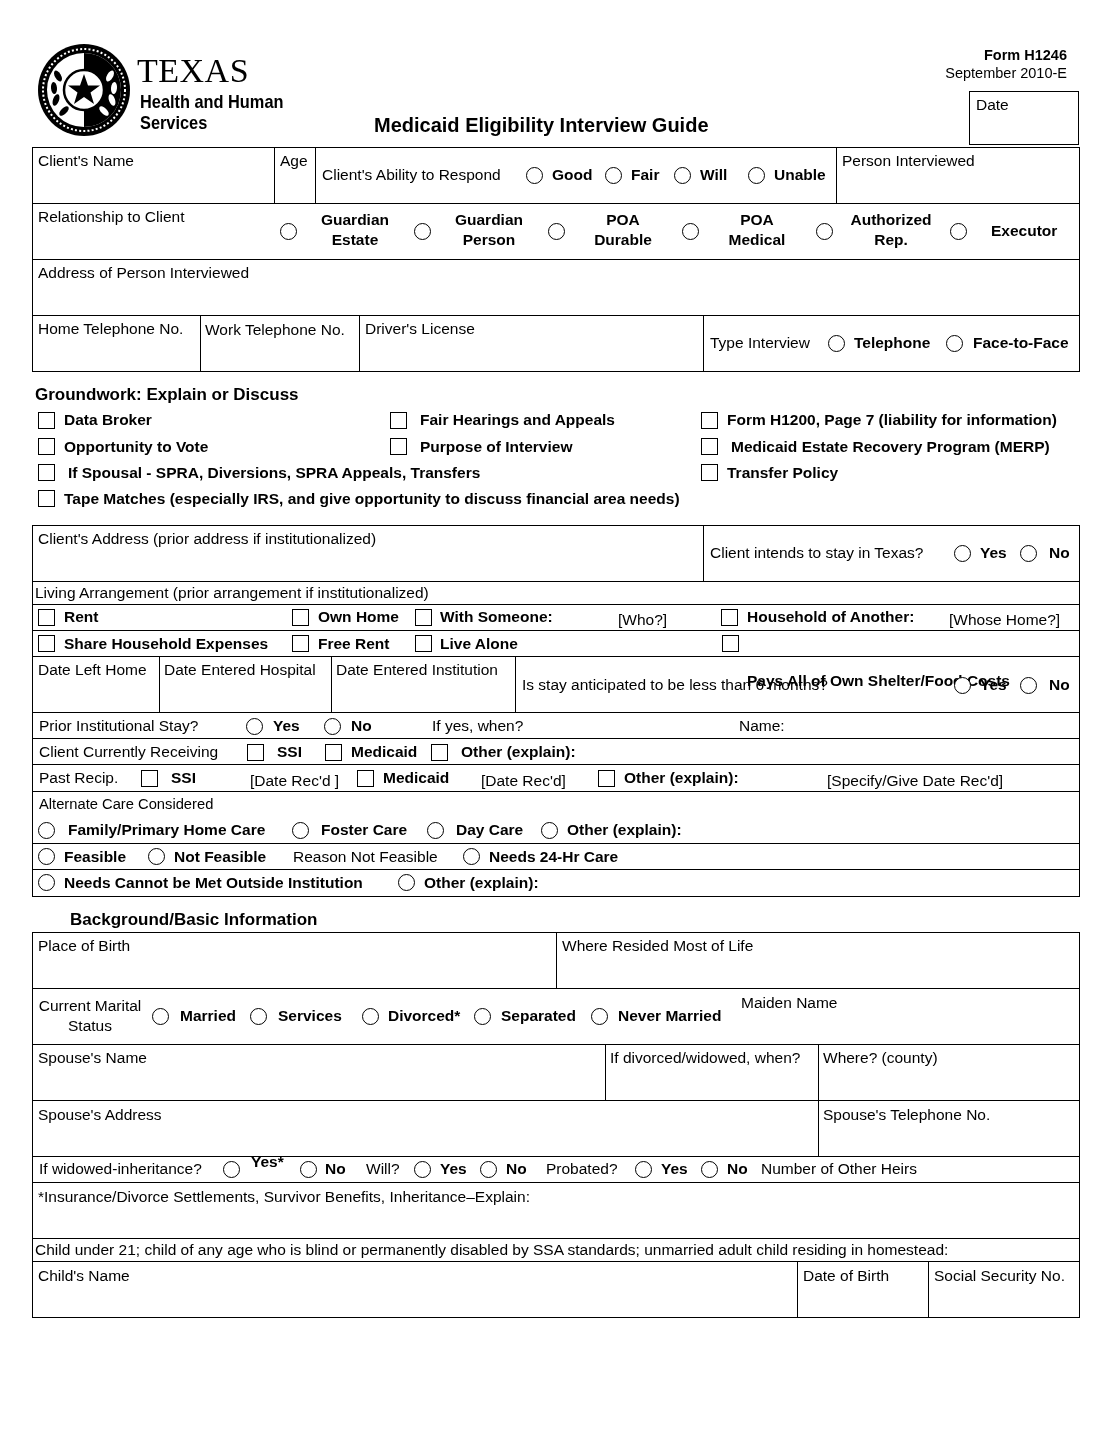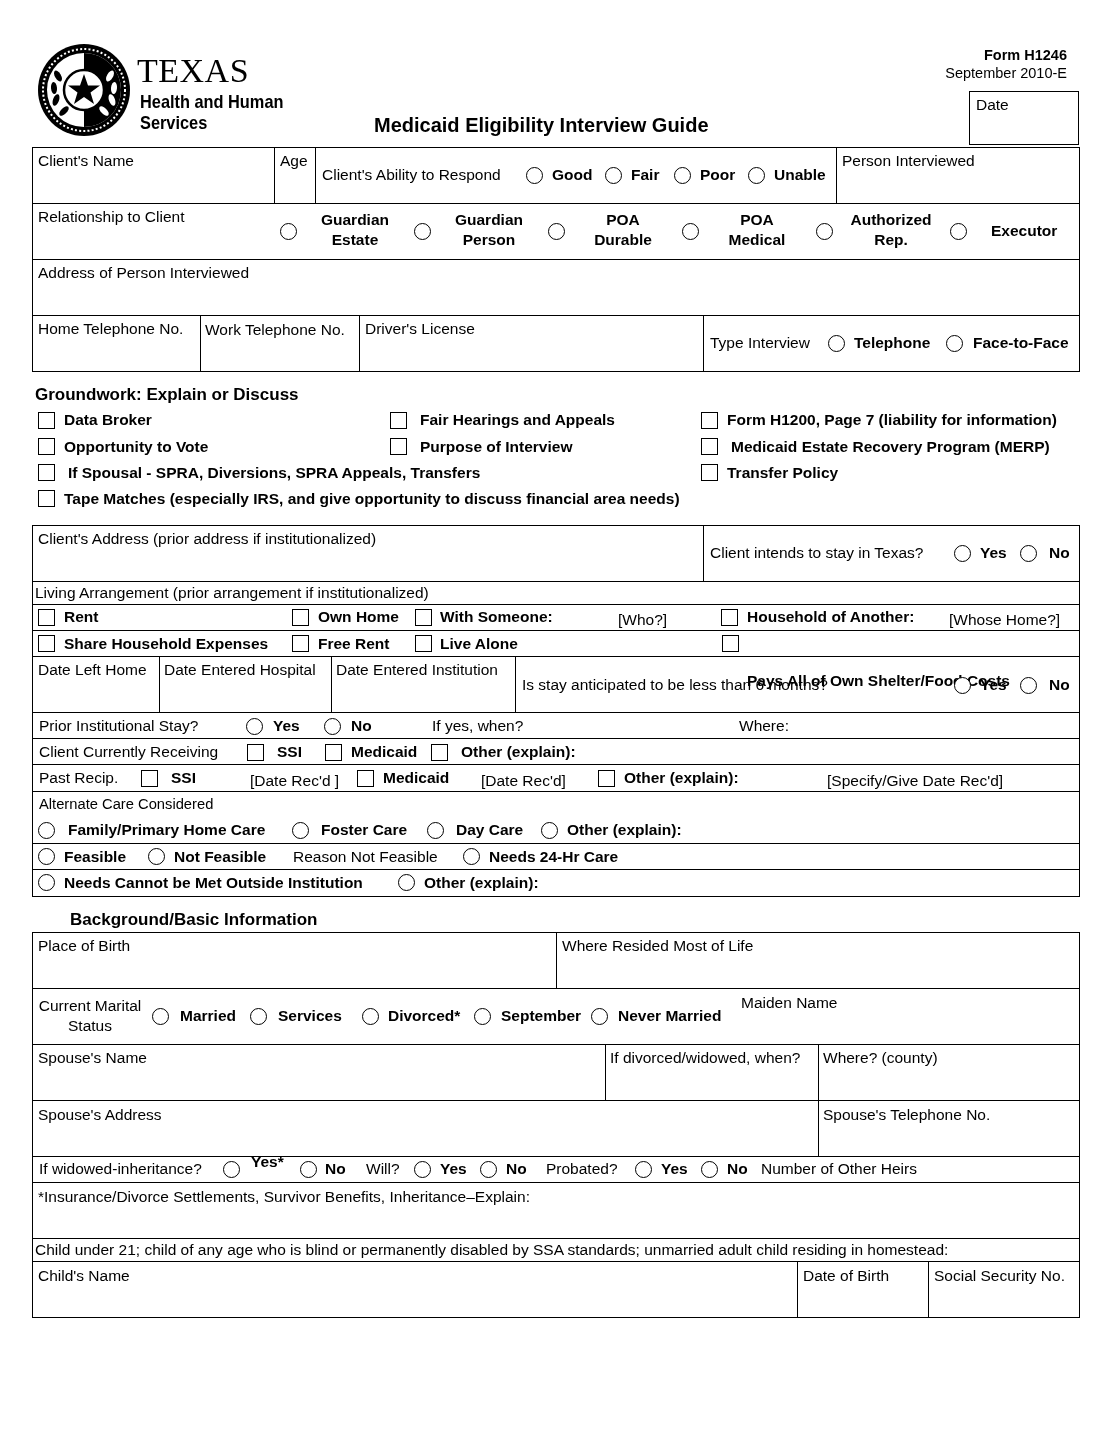--- a/index.html
+++ b/index.html
@@ -72,21 +72,21 @@
   </div>
   <div class="field" style="left:275px;top:148px;width:40px;height:55px;">
     <span class="lbl" style="left:5px;top:4px;">Age</span>
   </div>
   <span class="lbl" style="left:322px;top:166px;">Client's Ability to Respond</span>
   <span class="radio" style="left:526px;top:167px;"></span>
   <span class="lbl b" style="left:552px;top:166px;">Good</span>
   <span class="radio" style="left:605px;top:167px;"></span>
   <span class="lbl b" style="left:631px;top:166px;">Fair</span>
   <span class="radio" style="left:674px;top:167px;"></span>
-  <span class="lbl b" style="left:700px;top:166px;">Poor</span>
+  <span class="lbl b" style="left:700px;top:166px;">Will</span>
   <span class="radio" style="left:748px;top:167px;"></span>
   <span class="lbl b" style="left:774px;top:166px;">Unable</span>
   <div class="field" style="left:837px;top:148px;width:242px;height:55px;">
     <span class="lbl" style="left:5px;top:4px;">Person Interviewed</span>
   </div>
 
   <span class="lbl" style="left:38px;top:208px;">Relationship to Client</span>
   <span class="radio" style="left:280px;top:223px;"></span>
   <div class="lbl b ctr" style="left:305px;top:210px;width:100px;">
       <div>Guardian</div>
@@ -226,21 +226,21 @@
   <span class="lbl b" style="left:980px;top:676px;">Yes</span>
   <span class="radio" style="left:1020px;top:677px;"></span>
   <span class="lbl b" style="left:1049px;top:676px;">No</span>
 
   <span class="lbl" style="left:39px;top:717px;">Prior Institutional Stay?</span>
   <span class="radio" style="left:246px;top:718px;"></span>
   <span class="lbl b" style="left:273px;top:717px;">Yes</span>
   <span class="radio" style="left:324px;top:718px;"></span>
   <span class="lbl b" style="left:351px;top:717px;">No</span>
   <span class="lbl" style="left:432px;top:717px;">If yes, when?</span>
-  <span class="lbl" style="left:739px;top:717px;">Where:</span>
+  <span class="lbl" style="left:739px;top:717px;">Name:</span>
 
   <span class="lbl" style="left:39px;top:743px;">Client Currently Receiving</span>
   <span class="chk" style="left:247px;top:744px;"></span>
   <span class="lbl b" style="left:277px;top:743px;">SSI</span>
   <span class="chk" style="left:325px;top:744px;"></span>
   <span class="lbl b" style="left:351px;top:743px;">Medicaid</span>
   <span class="chk" style="left:431px;top:744px;"></span>
   <span class="lbl b" style="left:461px;top:743px;">Other (explain):</span>
 
   <span class="lbl" style="left:39px;top:769px;">Past Recip.</span>
@@ -309,21 +309,21 @@
       <div>Current Marital</div>
       <div>Status</div>
     </div>
   <span class="radio" style="left:152px;top:1008px;"></span>
   <span class="lbl b" style="left:180px;top:1007px;">Married</span>
   <span class="radio" style="left:250px;top:1008px;"></span>
   <span class="lbl b" style="left:278px;top:1007px;">Services</span>
   <span class="radio" style="left:362px;top:1008px;"></span>
   <span class="lbl b" style="left:388px;top:1007px;">Divorced*</span>
   <span class="radio" style="left:474px;top:1008px;"></span>
-  <span class="lbl b" style="left:501px;top:1007px;">September</span>
+  <span class="lbl b" style="left:501px;top:1007px;">Separated</span>
   <span class="radio" style="left:591px;top:1008px;"></span>
   <span class="lbl b" style="left:618px;top:1007px;">Never Married</span>
   <span class="lbl" style="left:741px;top:994px;">Maiden Name</span>
 
   <div class="field" style="left:33px;top:1045px;width:572px;height:55px;">
     <span class="lbl" style="left:5px;top:4px;">Spouse's Name</span>
   </div>
   <div class="field" style="left:606px;top:1045px;width:212px;height:55px;">
     <span class="lbl" style="left:4px;top:4px;">If divorced/widowed, when?</span>
   </div>

